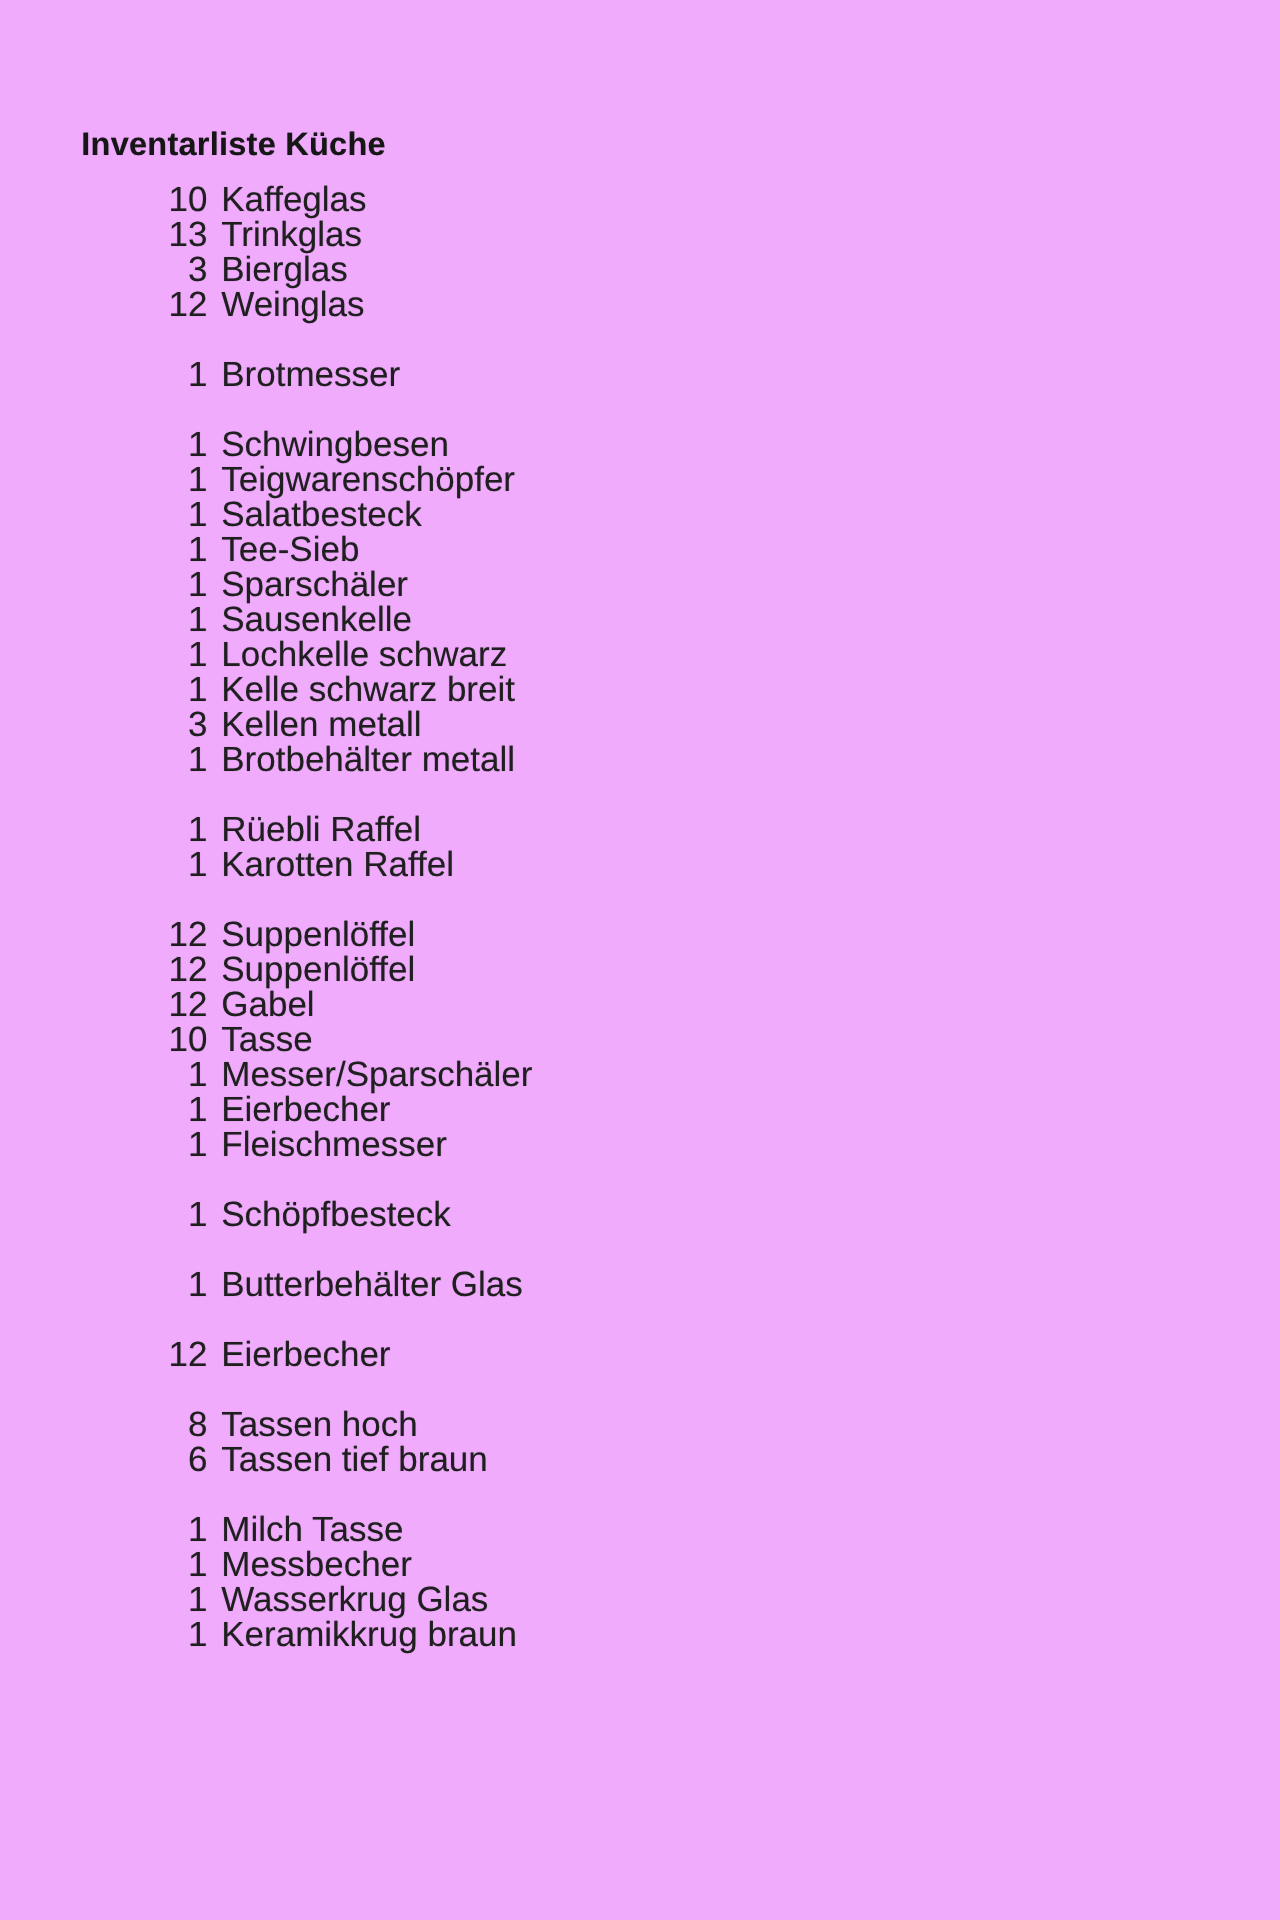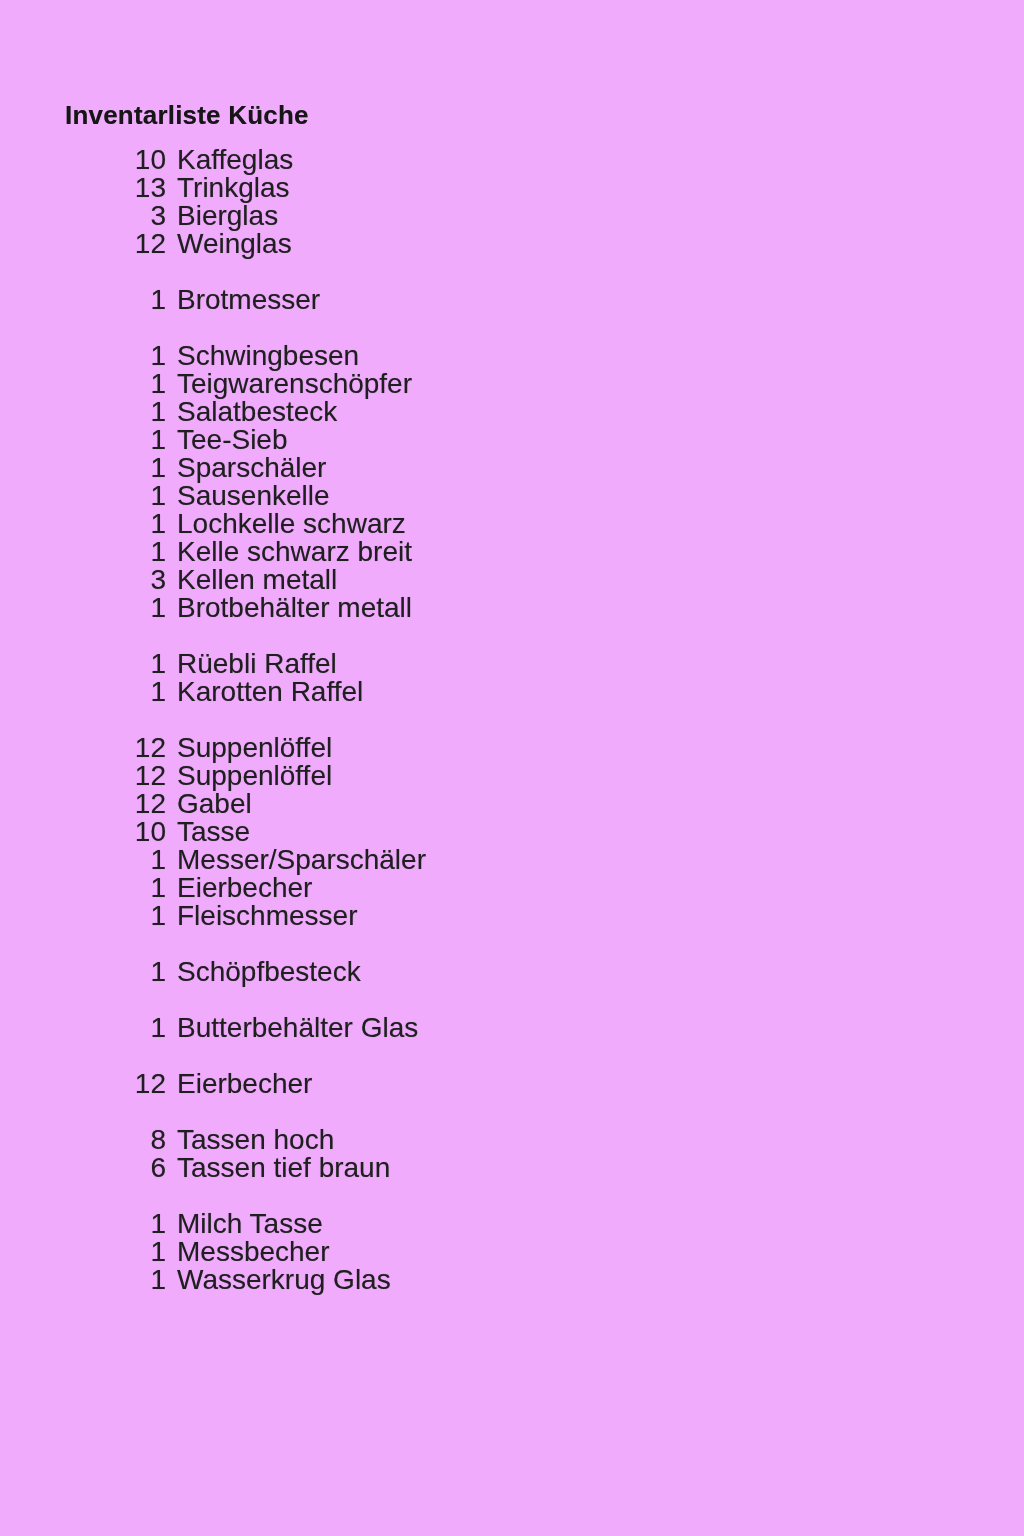--- a/index.html
+++ b/index.html
@@ -104,15 +104,16 @@
         <div class="row"><span class="qty">12</span><span class="label">Eierbecher</span></div>
       </div>
       <div class="group">
         <div class="row"><span class="qty">8</span><span class="label">Tassen hoch</span></div>
         <div class="row"><span class="qty">6</span><span class="label">Tassen tief braun</span></div>
       </div>
       <div class="group">
         <div class="row"><span class="qty">1</span><span class="label">Milch Tasse</span></div>
         <div class="row"><span class="qty">1</span><span class="label">Messbecher</span></div>
         <div class="row"><span class="qty">1</span><span class="label">Wasserkrug Glas</span></div>
+        <div class="row"><span class="qty">1</span><span class="label">Keramikkrug braun</span></div>
       </div>
     </div>
 </div>
 
 </body></html>

